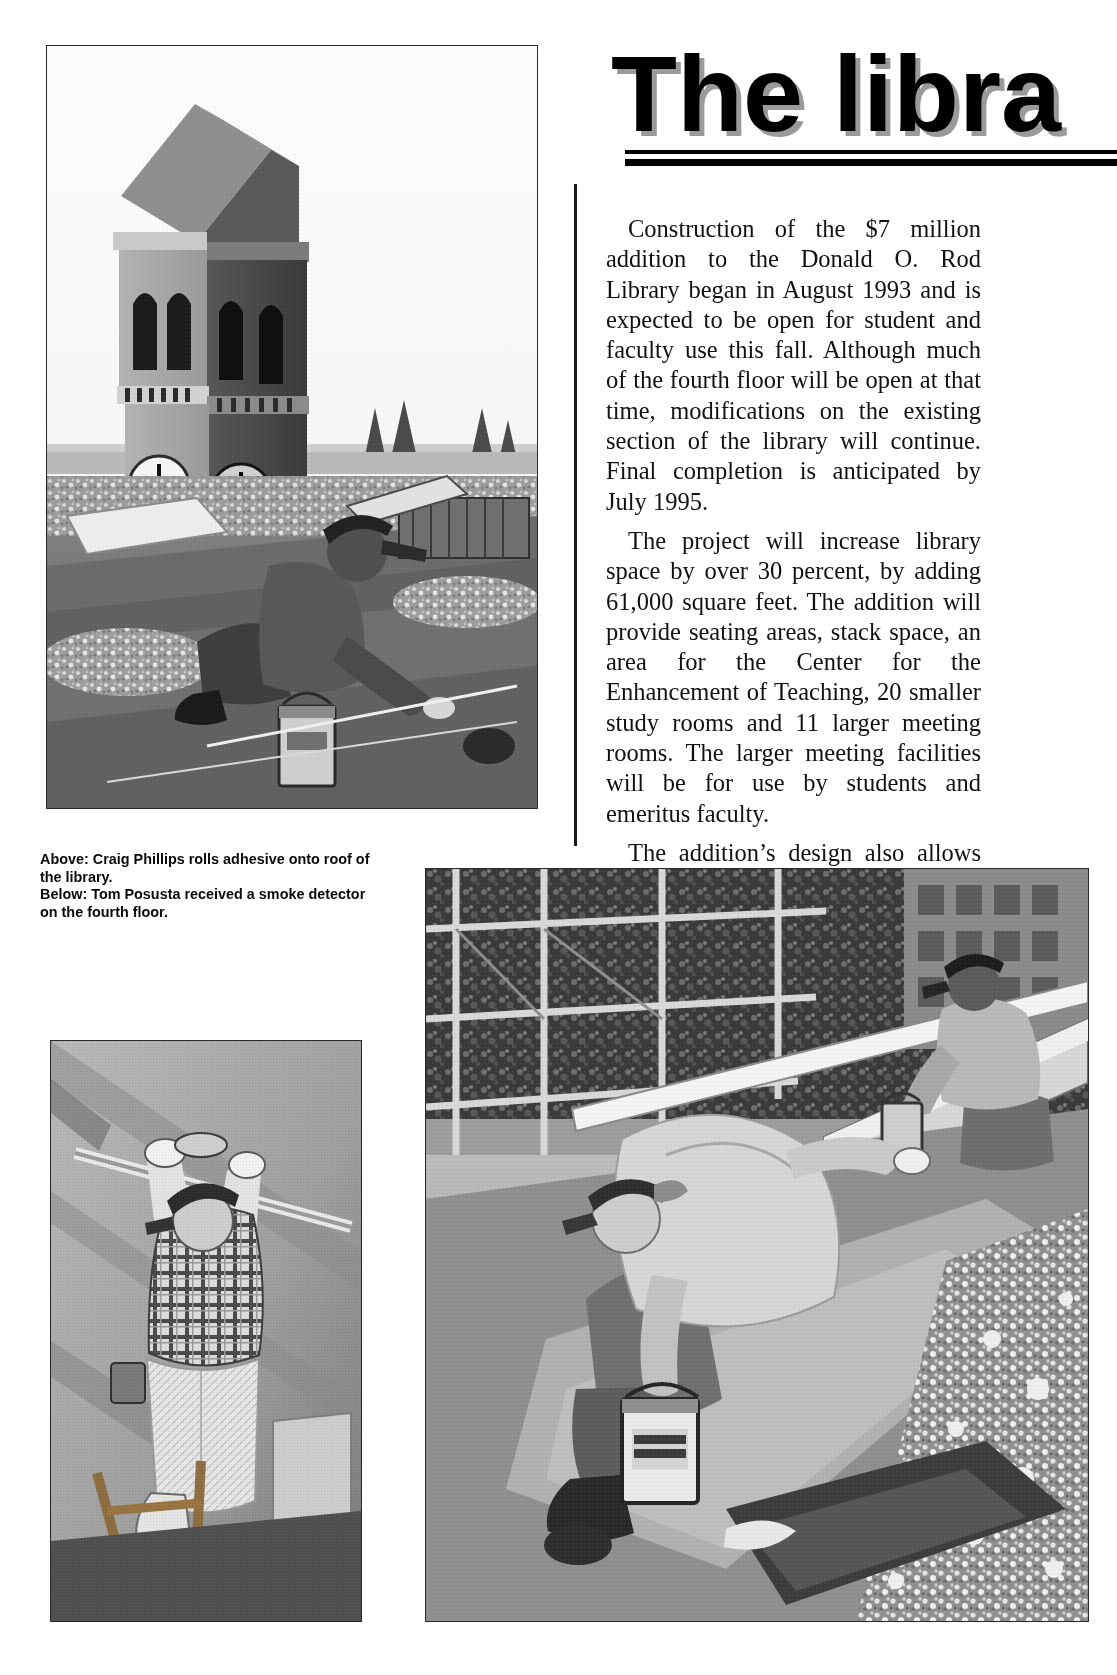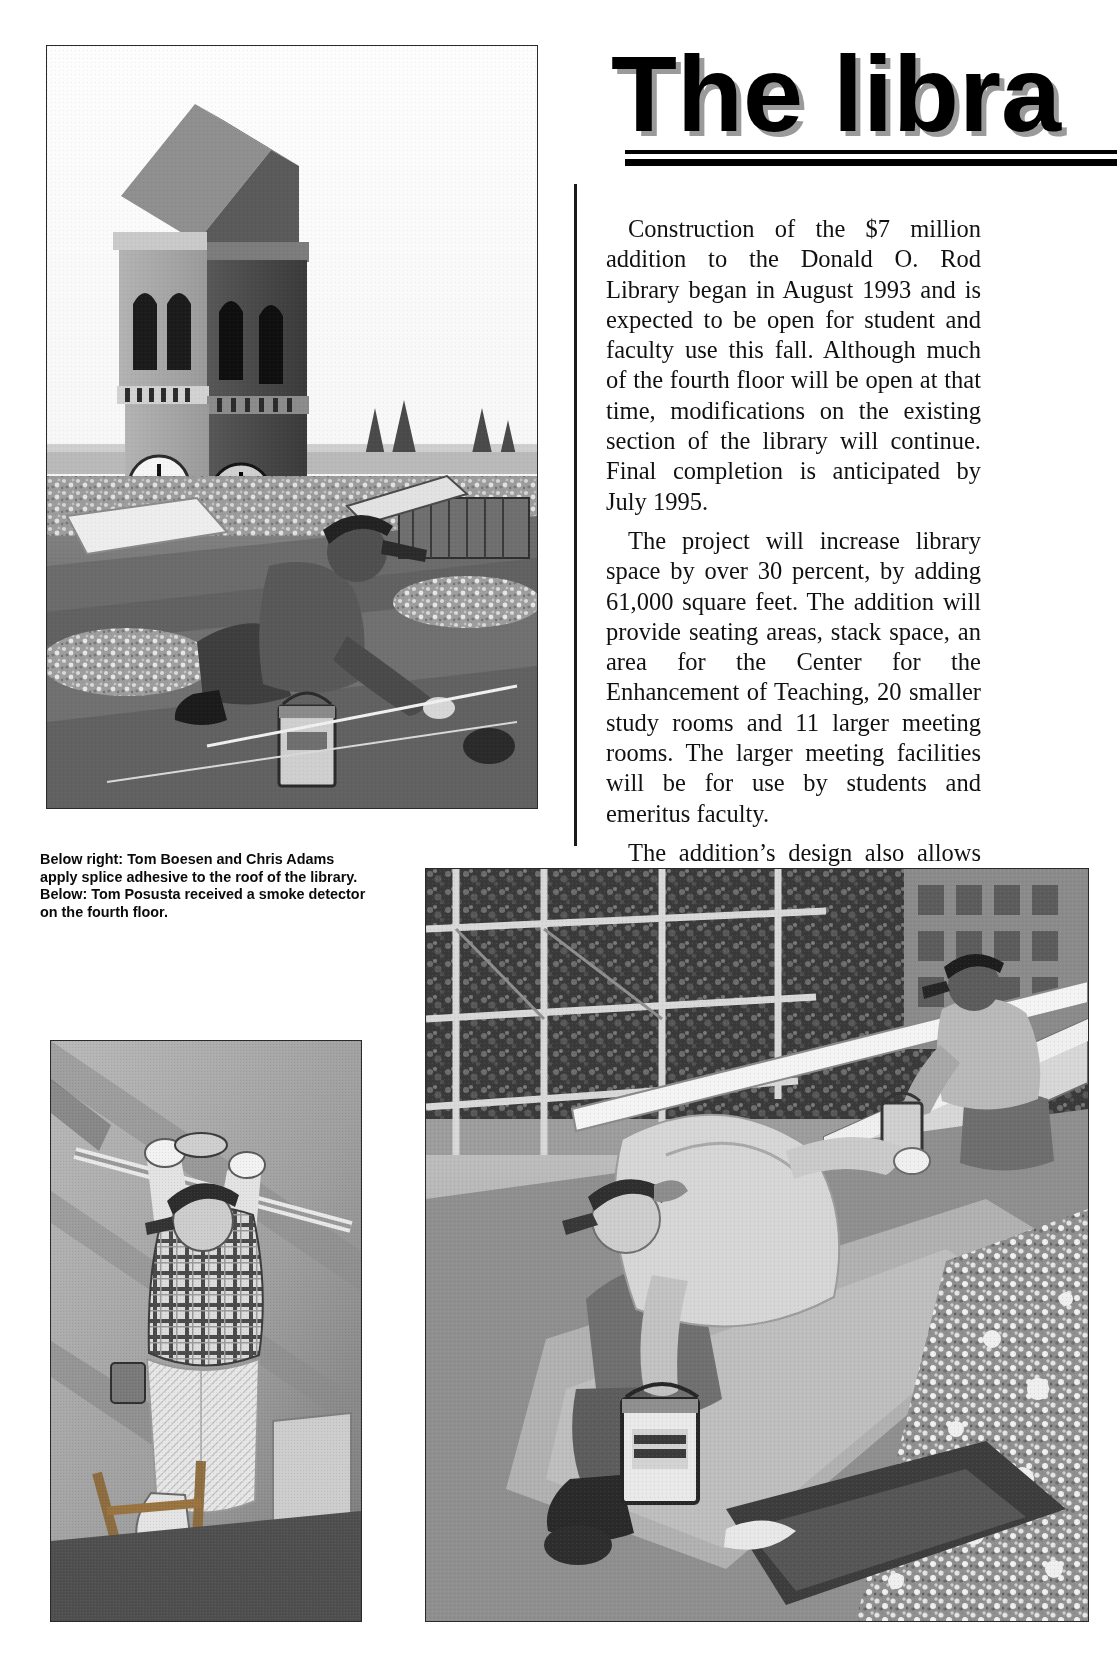--- a/index.html
+++ b/index.html
@@ -289,21 +289,21 @@
   <div class="col-rule"></div>
 
   <div class="article">
     <p>Construction of the $7 million addition to the Donald O. Rod Library began in August 1993 and is expected to be open for student and faculty use this fall. Although much of the fourth floor will be open at that time, modifications on the existing section of the library will continue. Final completion is anticipated by July 1995.</p>
     <p>The project will increase library space by over 30 percent, by adding 61,000  square feet. The addition will provide seating areas, stack space, an area for the Center for the Enhancement of Teaching,  20 smaller study rooms and 11 larger meeting rooms. The larger meeting facilities will be for use by students and emeritus faculty.</p>
     <p>The addition’s design also allows signifi-cantly more light into the library. Glass windows are included in all large wall areas.</p>
     <p>The project is being completed on time because of the great help received from the university, library staff and facilities plan-ning, said Martin Miille, superintendent of Story  Construction Company.</p>
   </div>
 
   <div class="caption">
-    <div>Below right: Tom Boesen and Chris Adams apply splice adhesive to the roof of the library.</div>
+    <div>Above: Craig Phillips rolls adhesive onto roof of the library.</div>
     <div>Below: Tom Posusta received a smoke detector on the fourth floor.</div>
   </div>
 
   <div class="photo" id="photo-ladder">
     <svg viewBox="0 0 310 580" preserveAspectRatio="none" aria-hidden="true">
       <defs>
         <linearGradient id="wallG" x1="0" y1="0" x2="1" y2="1">
           <stop offset="0%" stop-color="#b9b9b9"></stop>
           <stop offset="55%" stop-color="#9f9f9f"></stop>
           <stop offset="100%" stop-color="#787878"></stop>

